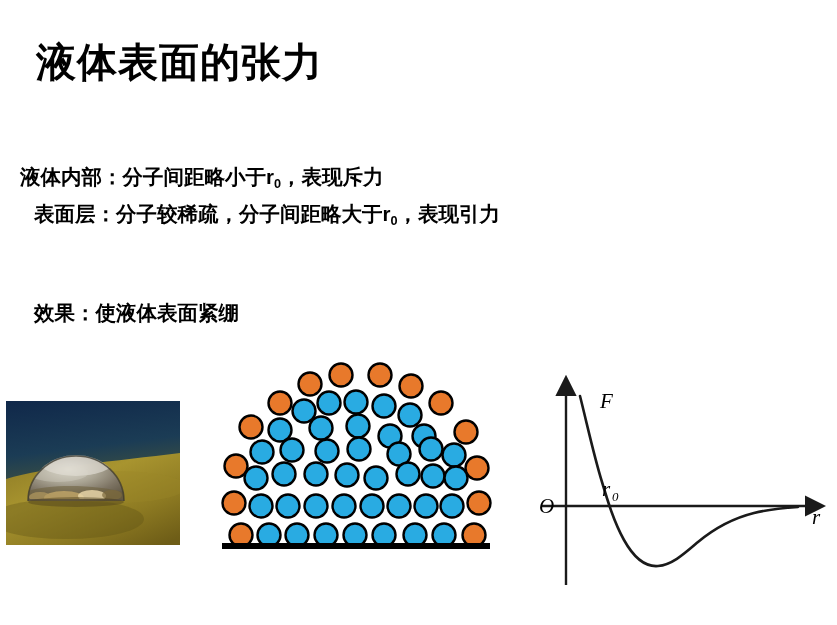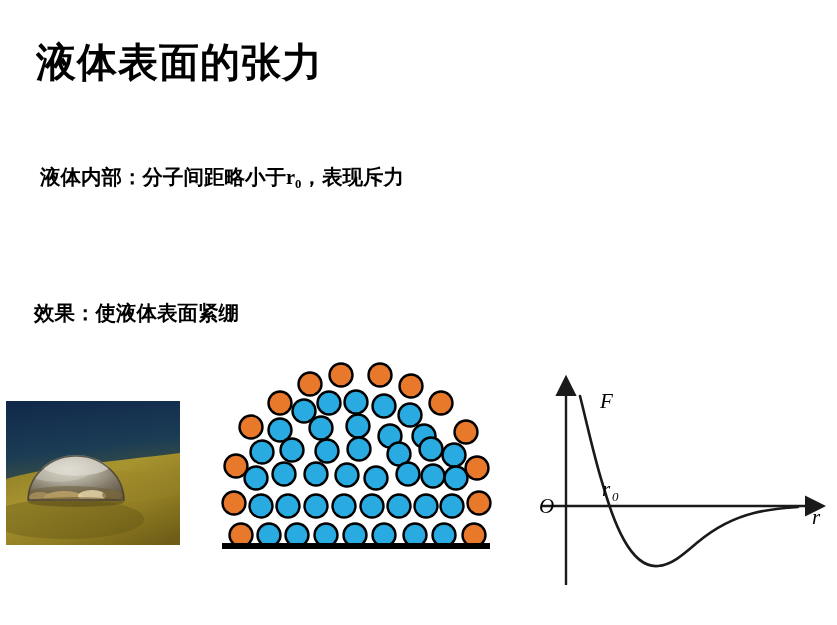--- a/index.html
+++ b/index.html
@@ -30,21 +30,21 @@
     white-space: nowrap;
   }
   .body-line {
     position: absolute;
     font-size: 20.5px;
     font-weight: bold;
     line-height: 1.0;
     color: #000000;
     white-space: nowrap;
   }
-  #body-line-1 { left: 40px; top: 167px; font-family: Liberation Serif, serif; }
+  #body-line-1 { left: 20px; top: 167px; }
   #body-line-2 { left: 34px; top: 204px; }
   #body-line-3 { left: 34px; top: 271px; margin-top: 32px; }
   .body-line sub {
     font-size: 0.62em;
     vertical-align: baseline;
     position: relative;
     top: 0.28em;
   }
 
   
@@ -92,20 +92,21 @@
 </style>
 </head>
 <body>
 
 <div id="slide">
 
   <div id="slide-title">液体表面的张力</div>
 
   <div class="body-line" id="body-line-1"><span>液体内部：分子间距略小于r</span><sub>0</sub><span>，表现斥力</span></div>
 
+  <div class="body-line" id="body-line-2"><span>表面层：分子较稀疏，分子间距略大于r</span><sub>0</sub><span>，表现引力</span></div>
 
   <div class="body-line" id="body-line-3"><span>效果：使液体表面紧绷</span></div>
 
   <div id="droplet-photo">
     <svg width="174" height="144" viewBox="0 0 174 144" xmlns="http://www.w3.org/2000/svg">
       <defs>
         <linearGradient id="skyGrad" x1="0" y1="0" x2="0.15" y2="1">
           <stop offset="0%" stop-color="#10284a"></stop>
           <stop offset="38%" stop-color="#1b3c55"></stop>
           <stop offset="62%" stop-color="#3f5140"></stop>

